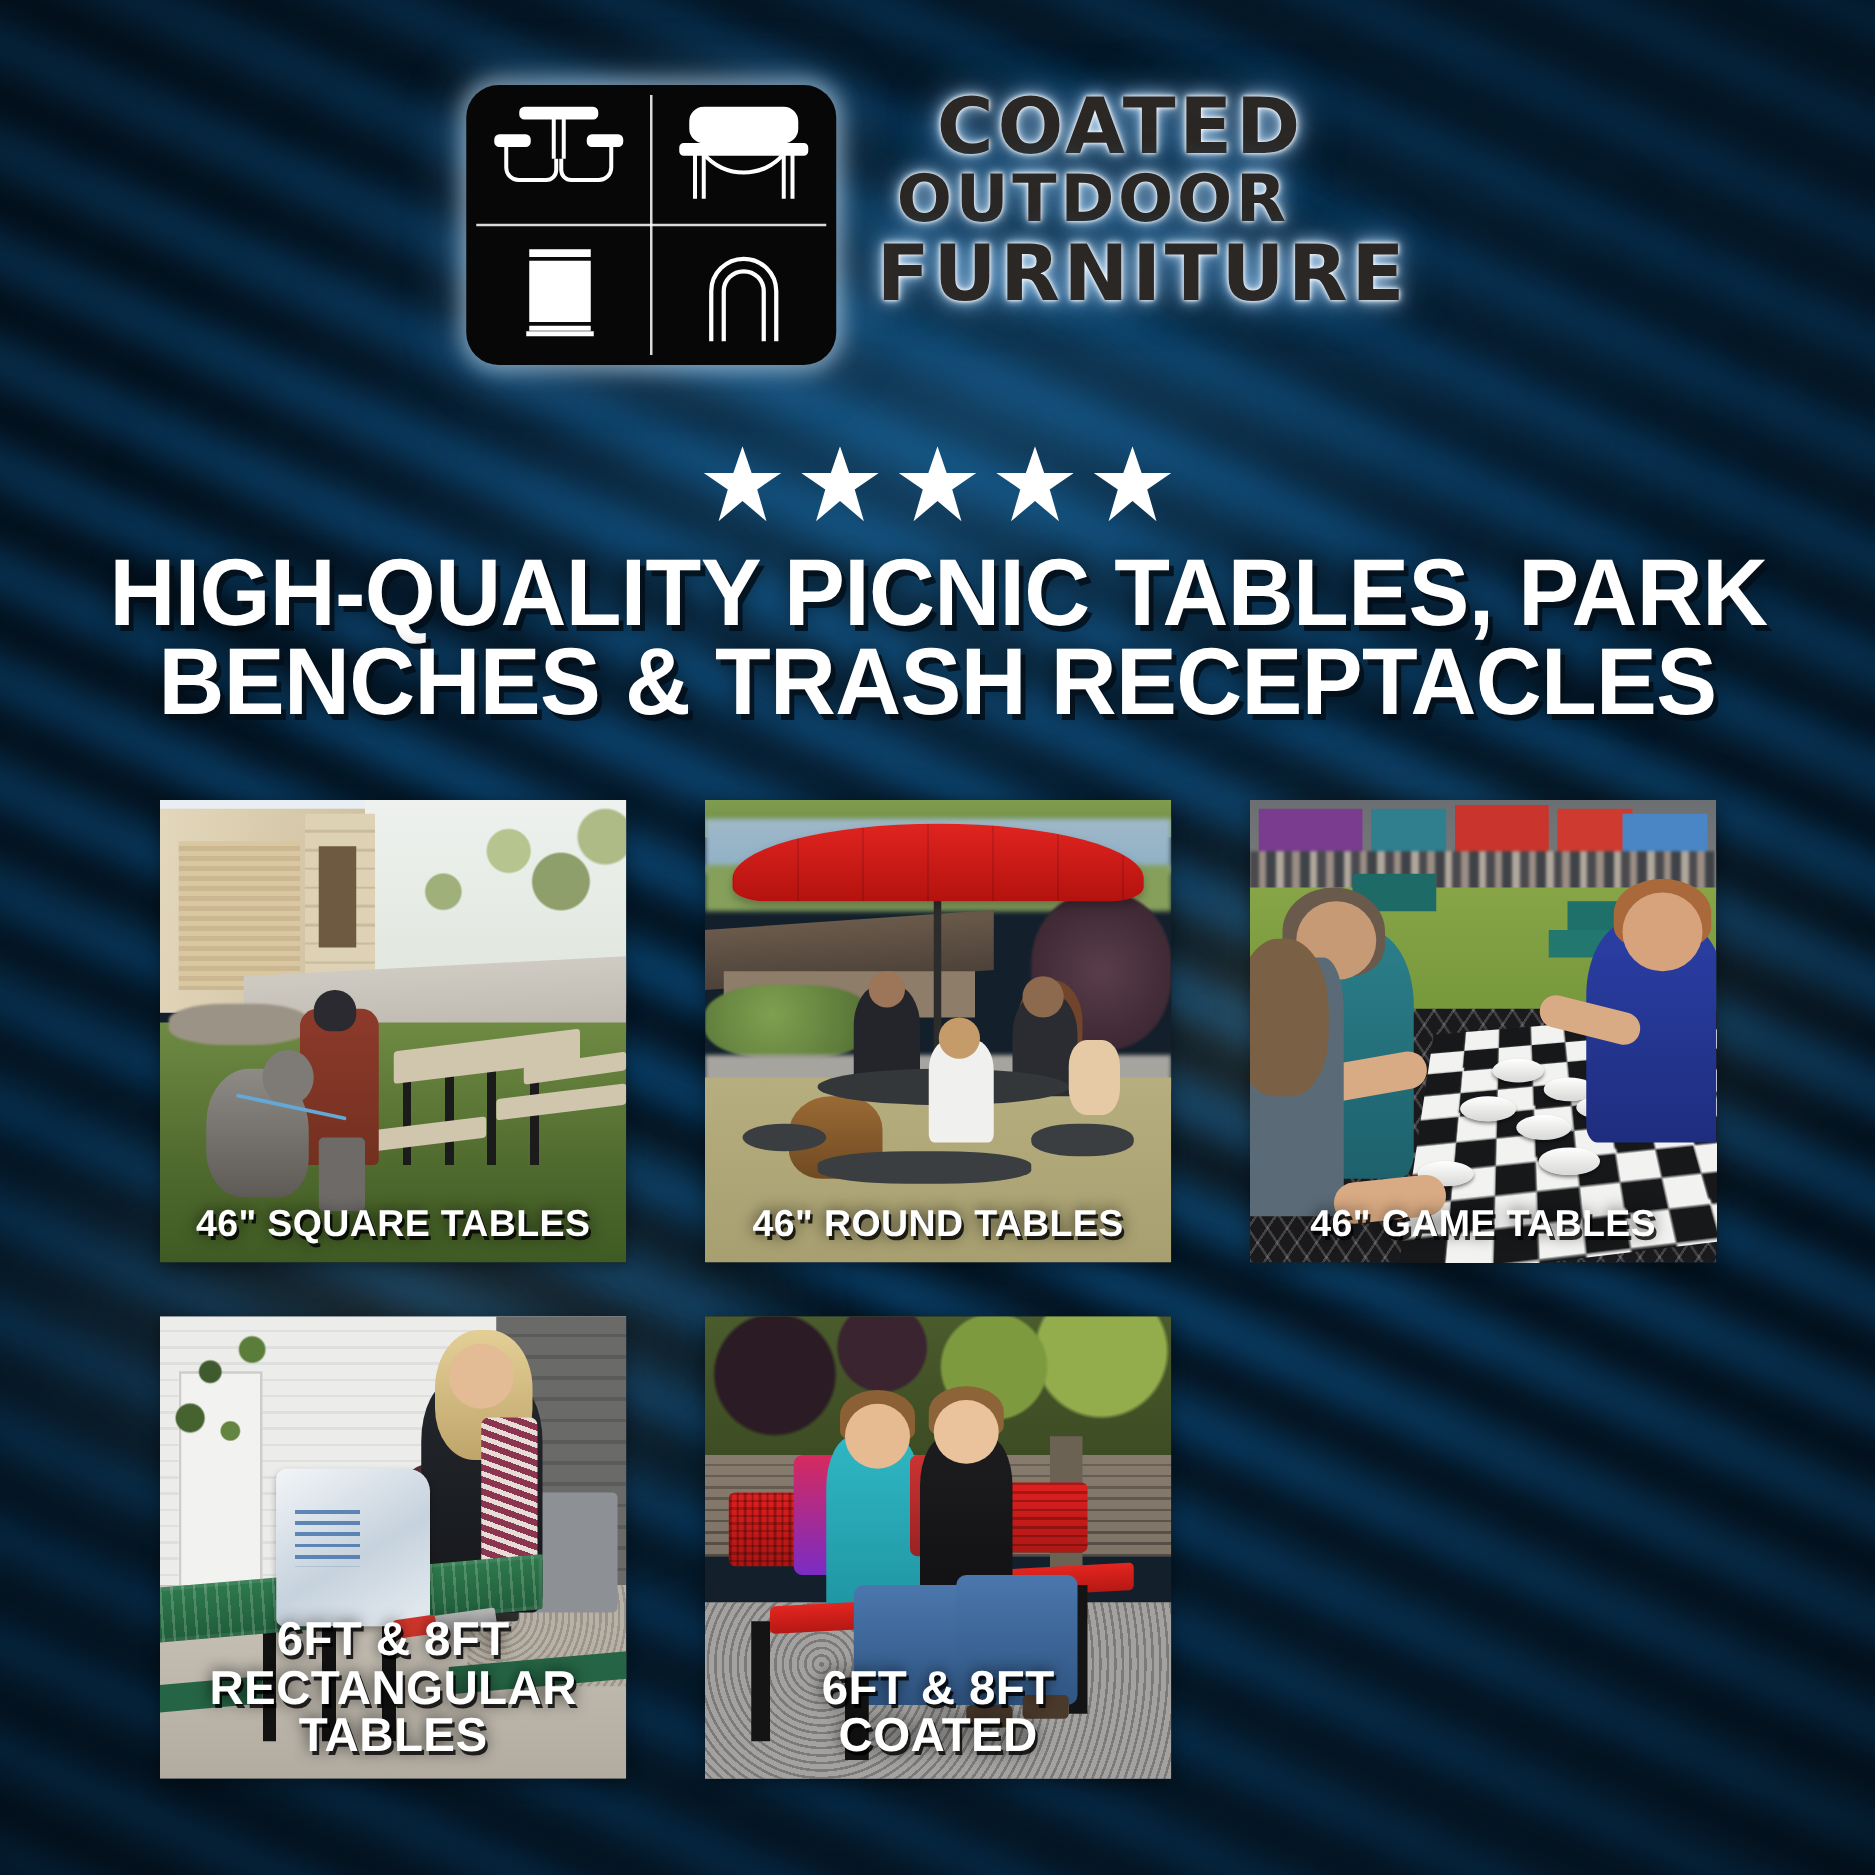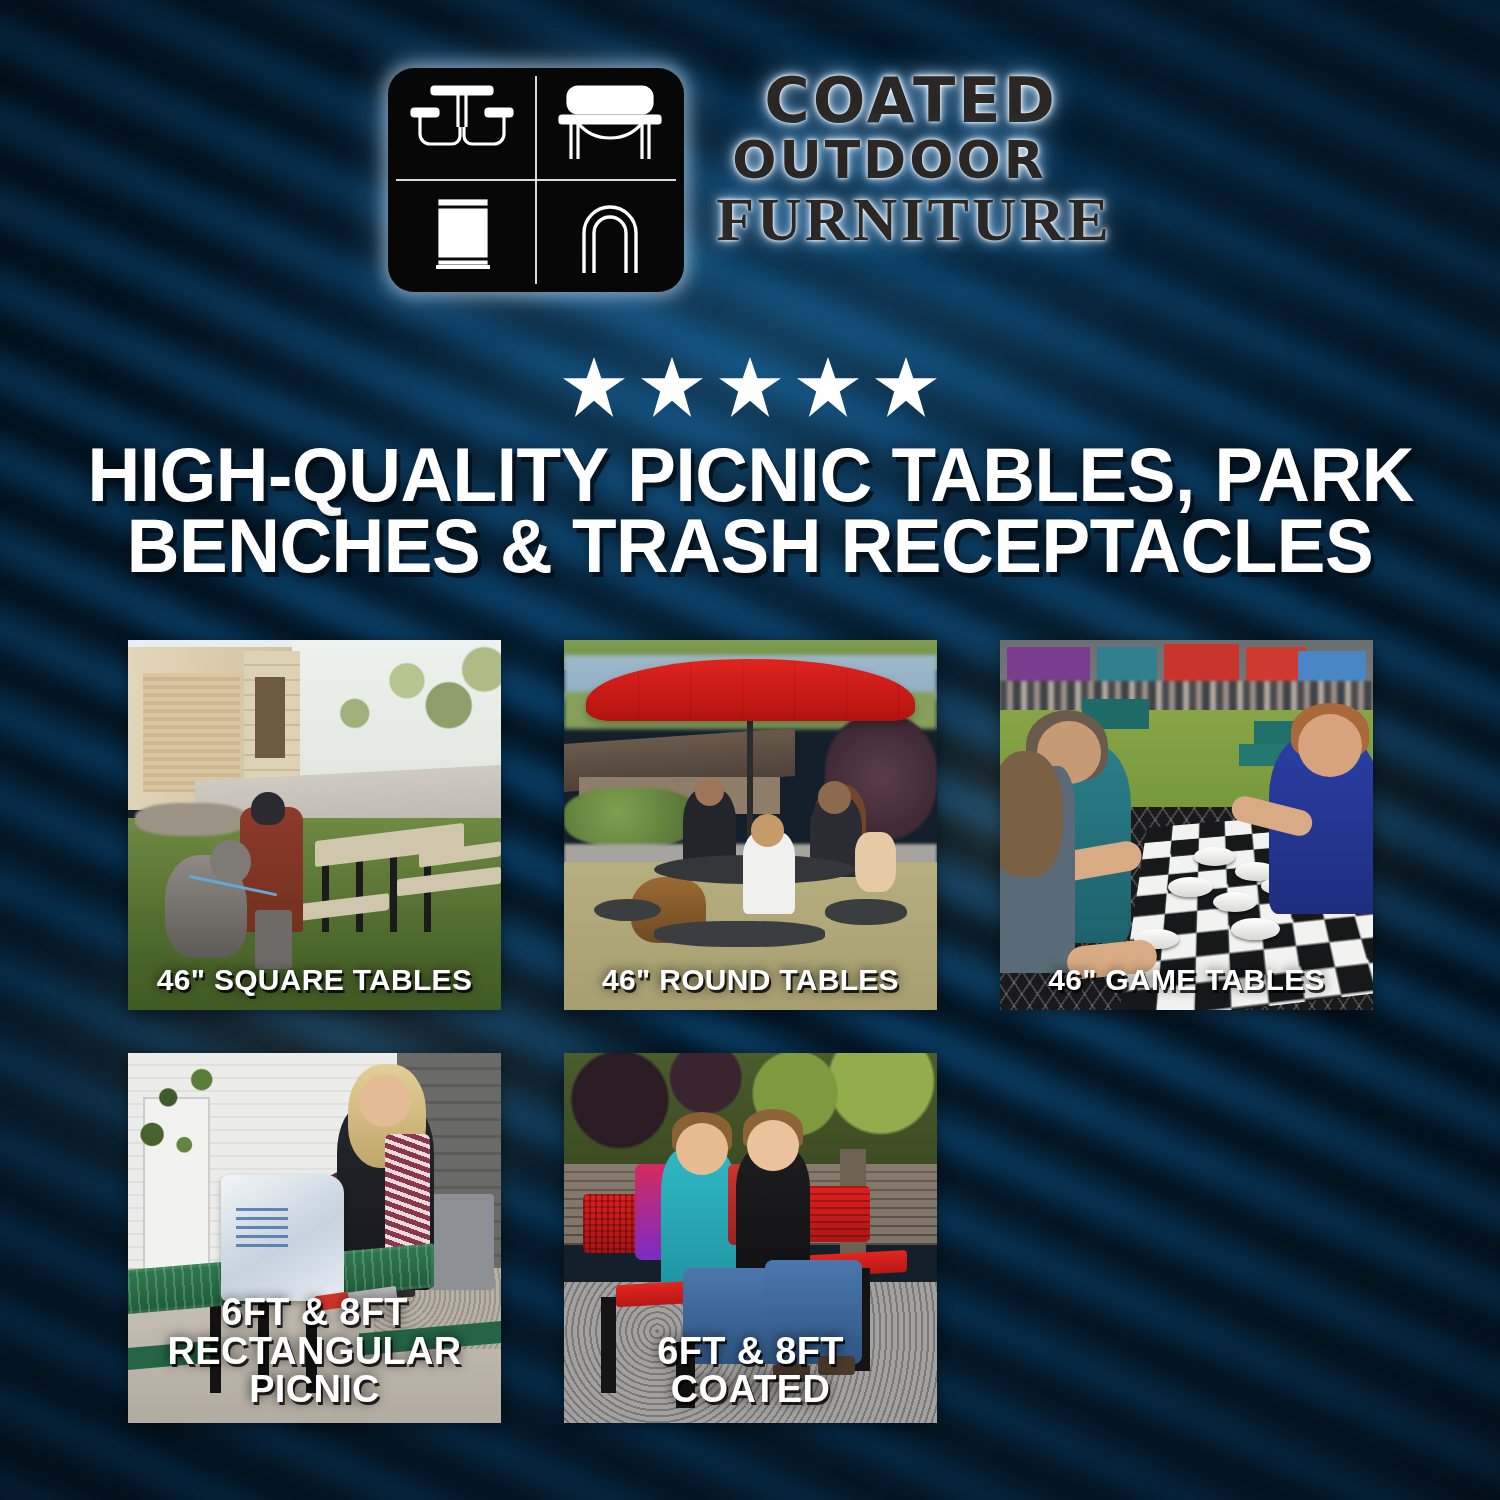--- a/index.html
+++ b/index.html
@@ -43,21 +43,21 @@
   .q svg{display:block;}
 
   .brand{display:flex;flex-direction:column;justify-content:center;gap:2px;padding-top:2px;}
   .brand-line{font-family:"DejaVu Sans",sans-serif;font-weight:700;color:#2b2724;
       letter-spacing:3px;line-height:1.0;
       text-shadow:
         0 0 3px #ffffff, 0 0 6px #eaf4ff, 0 0 14px rgba(185,220,250,.95),
         0 0 26px rgba(120,175,225,.75), 0 0 40px rgba(70,130,185,.5);}
   .bl1{font-size:62px;padding-left:48px;}
   .bl2{font-size:52px;margin-left:16px;}
-  .bl3{font-size:62px;font-family:Liberation Serif, serif;}
+  .bl3{font-size:62px;}
 
   
   .stars{position:absolute;left:0;right:0;top:357px;text-align:center;display:flex;justify-content:center;gap:16px;}
   .star{width:62px;height:60px;background:#fff;
       clip-path:polygon(50% 0%, 61.8% 35.5%, 100% 35.5%, 69% 57.5%, 80.9% 100%, 50% 73%, 19.1% 100%, 31% 57.5%, 0% 35.5%, 38.2% 35.5%);
       filter:drop-shadow(0 2px 4px rgba(0,0,0,.45));}
 
   
   .headline{position:absolute;left:60px;right:60px;top:440px;text-align:center;
       font-family:"Liberation Sans",sans-serif;font-weight:700;color:#ffffff;
@@ -466,21 +466,21 @@
           <div class="t4-seat"></div>
           <div class="t4-top"></div>
           <div class="t4-topribs"></div>
           <div class="t4-bag"></div>
           <div class="t4-baglogo"></div>
           <div class="t4-trowel"></div>
           <div class="t4-handle"></div>
         </div>
         <div class="cap">
           <span>6FT &amp; 8FT</span>
-          <span class="l2">RECTANGULAR PICNIC</span>
+          <span class="l2">RECTANGULAR TABLES</span>
         </div>
       </div>
 
       <div class="tile">
         <div class="ph">
           <div class="t5-hedge"></div>
           <div class="t5-fence"></div>
           <div class="t5-fence2"></div>
           <div class="t5-post"></div>
           <div class="t5-gravel"></div>

